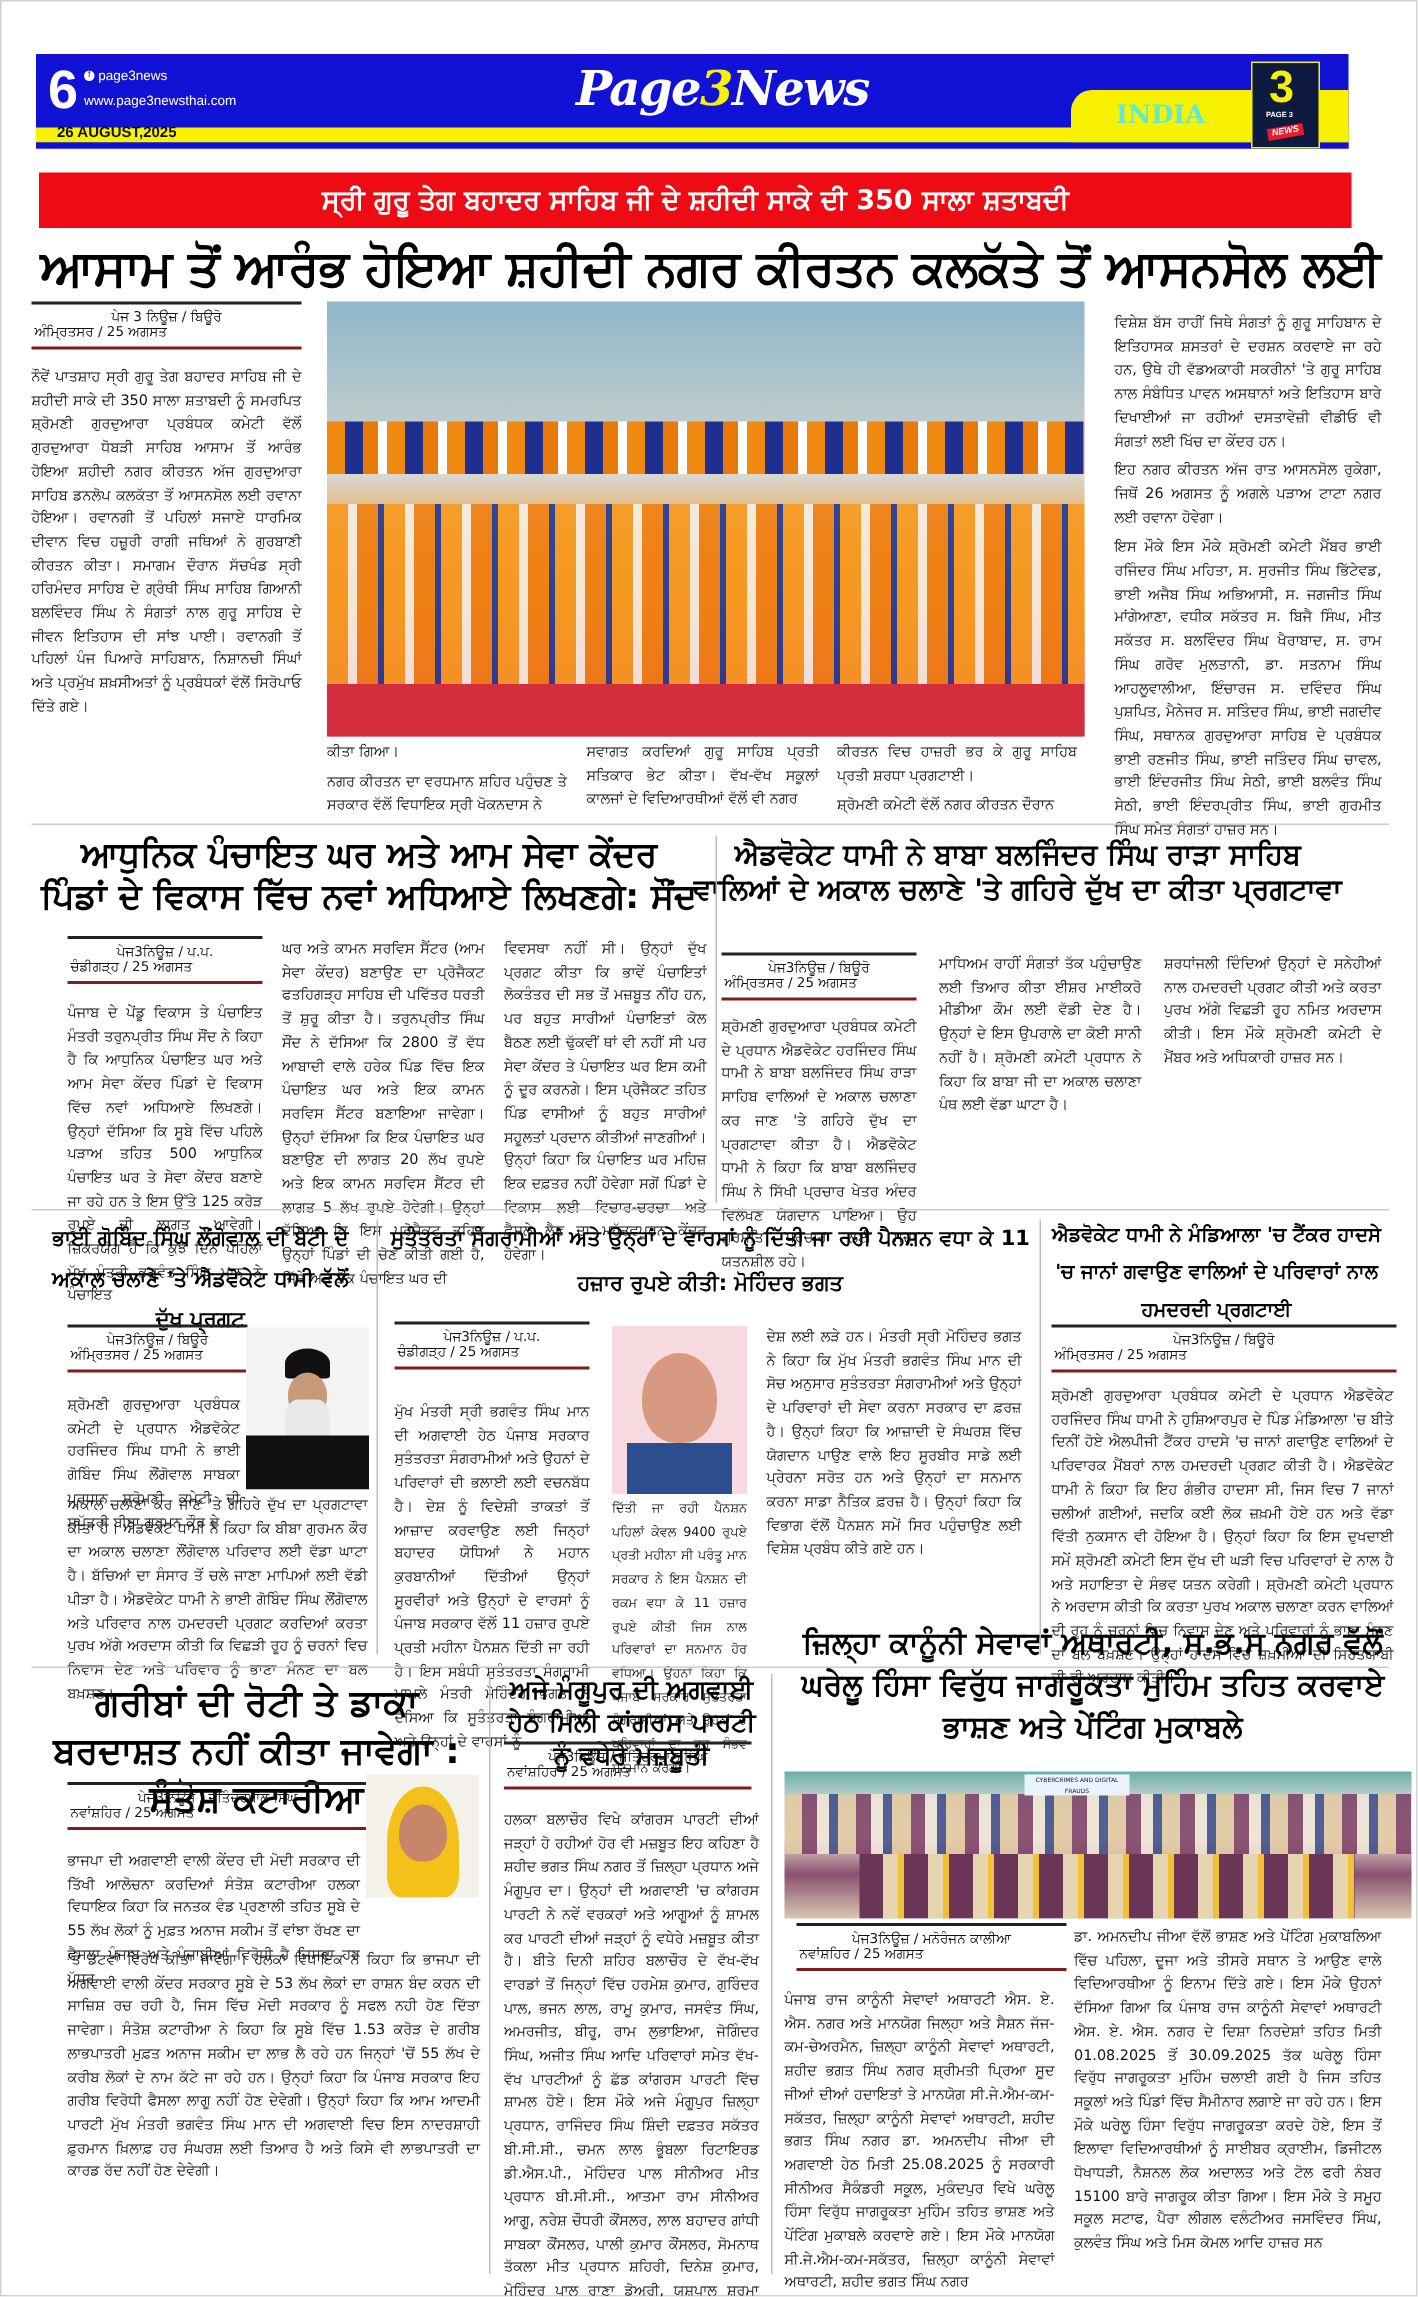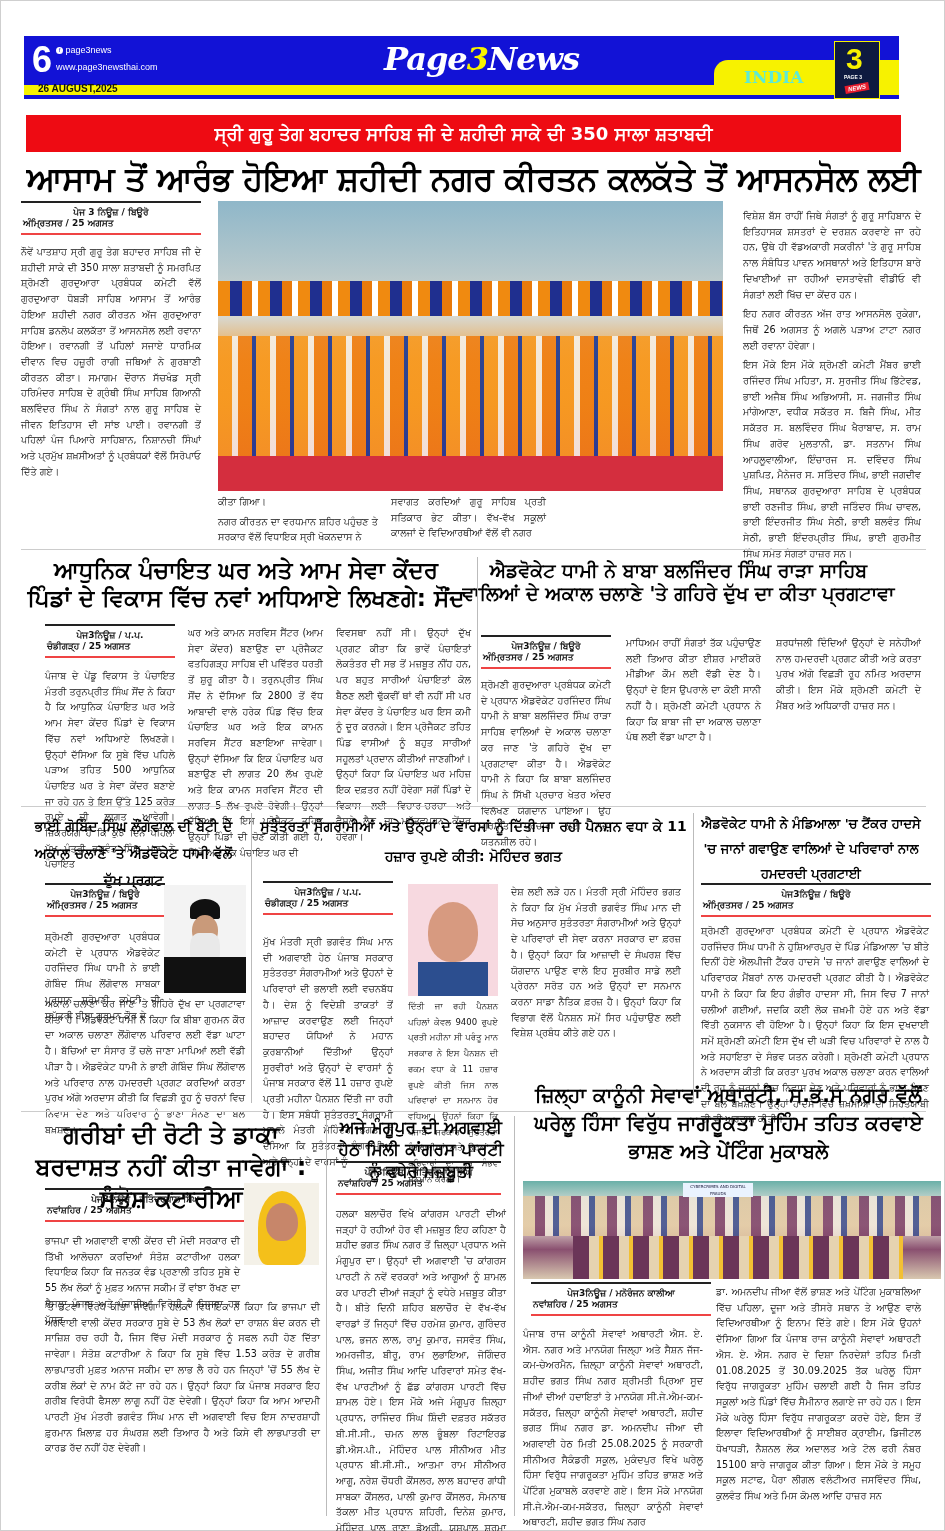--- a/index.html
+++ b/index.html
@@ -21,21 +21,21 @@
   .badge{position:absolute;left:810px;top:5px;width:46px;height:58px;background:#0e1a40;border:1px solid #f7f200;}
   .badge .b3{position:absolute;left:11px;top:0;color:#f7f200;font:bold 30px "Liberation Sans",sans-serif;}
   .badge .bp{position:absolute;left:9px;top:32px;color:#fff;font:bold 5px "Liberation Sans",sans-serif;}
   .badge .bn{position:absolute;left:10px;top:42px;background:#e61b2c;color:#fff;font:bold italic 6px "Liberation Sans",sans-serif;padding:1px 3px;transform:rotate(-10deg);}
   
   .banner{position:absolute;left:25px;top:114px;width:875px;height:37px;background:#ee0b13;color:#fff;text-align:center;font:bold 18px "DejaVu Sans",sans-serif;line-height:37px;}
   .headline{position:absolute;text-align:center;font-weight:bold;color:#000;line-height:1.2;}
   .h-main{left:20px;top:158px;width:905px;font-size:33px;letter-spacing:-0.5px;}
   .h2{font-size:26px;}
   .h3{font-size:19px;}
-  .byline{position:absolute;border-top:2px solid #222;border-bottom:2px solid #ef4444;font-size:9px;padding:4px 2px;font-weight:bold;}
+  .byline{position:absolute;border-top:2px solid #222;border-bottom:2px solid #7f1d1d;font-size:9px;padding:4px 2px;}
   .byline .src{text-align:center;display:block;}
   .byline .loc{display:block;}
   .col{position:absolute;font-size:9.6px;line-height:15.7px;text-align:justify;color:#111;}
   .col p{margin-bottom:4px;}
   .photo{position:absolute;overflow:hidden;}
   .photo-main{left:217px;top:200px;width:505px;height:290px;background:linear-gradient(180deg,#8fb7c9 0%,#b8c9cc 25%,#d8d8d0 40%,#f2a13a 55%,#ee8a1c 70%,#d8344a 88%,#c42a3c 100%);}
   .photo-main .crowd{position:absolute;left:0;bottom:35px;width:100%;height:120px;background:repeating-linear-gradient(90deg,#f79a22 0 14px,#f5f0e8 14px 20px,#ef7f14 20px 34px,#1a3a9a 34px 38px);opacity:.9;}
   .photo-main .heads{position:absolute;left:0;top:80px;width:100%;height:35px;background:repeating-linear-gradient(90deg,#f08a10 0 12px,#1f2f8f 12px 24px,#e97a0a 24px 34px,#ffffff 34px 40px);}
   .photo-main .carpet{position:absolute;left:0;bottom:0;width:100%;height:35px;background:#d42e3e;}
   .portrait{background:linear-gradient(180deg,#f3f3f3 0%,#f3f3f3 100%);}
@@ -89,20 +89,24 @@
     <div class="carpet"></div>
   </div>
 
   <div class="col" style="left:217px;top:493px;width:160px;">
     <p>ਕੀਤਾ ਗਿਆ।</p>
     <p>ਨਗਰ ਕੀਰਤਨ ਦਾ ਵਰਧਮਾਨ ਸ਼ਹਿਰ ਪਹੁੰਚਣ ਤੇ ਸਰਕਾਰ ਵੱਲੋਂ ਵਿਧਾਇਕ ਸ੍ਰੀ ਖੋਕਨਦਾਸ ਨੇ</p>
   </div>
   <div class="col" style="left:390px;top:493px;width:155px;">
     <p>ਸਵਾਗਤ ਕਰਦਿਆਂ ਗੁਰੂ ਸਾਹਿਬ ਪ੍ਰਤੀ ਸਤਿਕਾਰ ਭੇਟ ਕੀਤਾ। ਵੱਖ-ਵੱਖ ਸਕੂਲਾਂ ਕਾਲਜਾਂ ਦੇ ਵਿਦਿਆਰਥੀਆਂ ਵੱਲੋਂ ਵੀ ਨਗਰ</p>
   </div>
+  <div class="col" style="left:557px;top:493px;width:160px;">
+    <p>ਕੀਰਤਨ ਵਿਚ ਹਾਜ਼ਰੀ ਭਰ ਕੇ ਗੁਰੂ ਸਾਹਿਬ ਪ੍ਰਤੀ ਸ਼ਰਧਾ ਪ੍ਰਗਟਾਈ।</p>
+    <p>ਸ਼੍ਰੋਮਣੀ ਕਮੇਟੀ ਵੱਲੋਂ ਨਗਰ ਕੀਰਤਨ ਦੌਰਾਨ</p>
+  </div>
   <div class="col" style="left:742px;top:207px;width:178px;">
     <p>ਵਿਸ਼ੇਸ਼ ਬੱਸ ਰਾਹੀਂ ਜਿਥੇ ਸੰਗਤਾਂ ਨੂੰ ਗੁਰੂ ਸਾਹਿਬਾਨ ਦੇ ਇਤਿਹਾਸਕ ਸ਼ਸਤਰਾਂ ਦੇ ਦਰਸ਼ਨ ਕਰਵਾਏ ਜਾ ਰਹੇ ਹਨ, ਉਥੇ ਹੀ ਵੱਡਅਕਾਰੀ ਸਕਰੀਨਾਂ 'ਤੇ ਗੁਰੂ ਸਾਹਿਬ ਨਾਲ ਸੰਬੰਧਿਤ ਪਾਵਨ ਅਸਥਾਨਾਂ ਅਤੇ ਇਤਿਹਾਸ ਬਾਰੇ ਦਿਖਾਈਆਂ ਜਾ ਰਹੀਆਂ ਦਸਤਾਵੇਜ਼ੀ ਵੀਡੀਓ ਵੀ ਸੰਗਤਾਂ ਲਈ ਖਿੱਚ ਦਾ ਕੇਂਦਰ ਹਨ।</p>
     <p>ਇਹ ਨਗਰ ਕੀਰਤਨ ਅੱਜ ਰਾਤ ਆਸਨਸੋਲ ਰੁਕੇਗਾ, ਜਿਥੋਂ 26 ਅਗਸਤ ਨੂੰ ਅਗਲੇ ਪੜਾਅ ਟਾਟਾ ਨਗਰ ਲਈ ਰਵਾਨਾ ਹੋਵੇਗਾ।</p>
     <p>ਇਸ ਮੌਕੇ ਇਸ ਮੌਕੇ ਸ਼੍ਰੋਮਣੀ ਕਮੇਟੀ ਮੈਂਬਰ ਭਾਈ ਰਜਿੰਦਰ ਸਿੰਘ ਮਹਿਤਾ, ਸ. ਸੁਰਜੀਤ ਸਿੰਘ ਭਿੱਟੇਵਡ, ਭਾਈ ਅਜੈਬ ਸਿੰਘ ਅਭਿਆਸੀ, ਸ. ਜਗਜੀਤ ਸਿੰਘ ਮਾਂਗੇਆਣਾ, ਵਧੀਕ ਸਕੱਤਰ ਸ. ਬਿਜੈ ਸਿੰਘ, ਮੀਤ ਸਕੱਤਰ ਸ. ਬਲਵਿੰਦਰ ਸਿੰਘ ਖੈਰਾਬਾਦ, ਸ. ਰਾਮ ਸਿੰਘ ਗਰੋਵ ਮੁਲਤਾਨੀ, ਡਾ. ਸਤਨਾਮ ਸਿੰਘ ਆਹਲੂਵਾਲੀਆ, ਇੰਚਾਰਜ ਸ. ਦਵਿੰਦਰ ਸਿੰਘ ਪੁਸ਼ਪਿਤ, ਮੈਨੇਜਰ ਸ. ਸਤਿੰਦਰ ਸਿੰਘ, ਭਾਈ ਜਗਦੀਵ ਸਿੰਘ, ਸਥਾਨਕ ਗੁਰਦੁਆਰਾ ਸਾਹਿਬ ਦੇ ਪ੍ਰਬੰਧਕ ਭਾਈ ਰਣਜੀਤ ਸਿੰਘ, ਭਾਈ ਜਤਿੰਦਰ ਸਿੰਘ ਚਾਵਲ, ਭਾਈ ਇੰਦਰਜੀਤ ਸਿੰਘ ਸੇਠੀ, ਭਾਈ ਬਲਵੰਤ ਸਿੰਘ ਸੇਠੀ, ਭਾਈ ਇੰਦਰਪ੍ਰੀਤ ਸਿੰਘ, ਭਾਈ ਗੁਰਮੀਤ ਸਿੰਘ ਸਮੇਤ ਸੰਗਤਾਂ ਹਾਜ਼ਰ ਸਨ।</p>
   </div>
 
   <div class="headline h2" style="left:20px;top:556px;width:450px;font-size:23px;">
     <div>ਆਧੁਨਿਕ ਪੰਚਾਇਤ ਘਰ ਅਤੇ ਆਮ ਸੇਵਾ ਕੇਂਦਰ</div>
     <div>ਪਿੰਡਾਂ ਦੇ ਵਿਕਾਸ ਵਿੱਚ ਨਵਾਂ ਅਧਿਆਏ ਲਿਖਣਗੇ: ਸੌਂਦ</div>
   </div>

